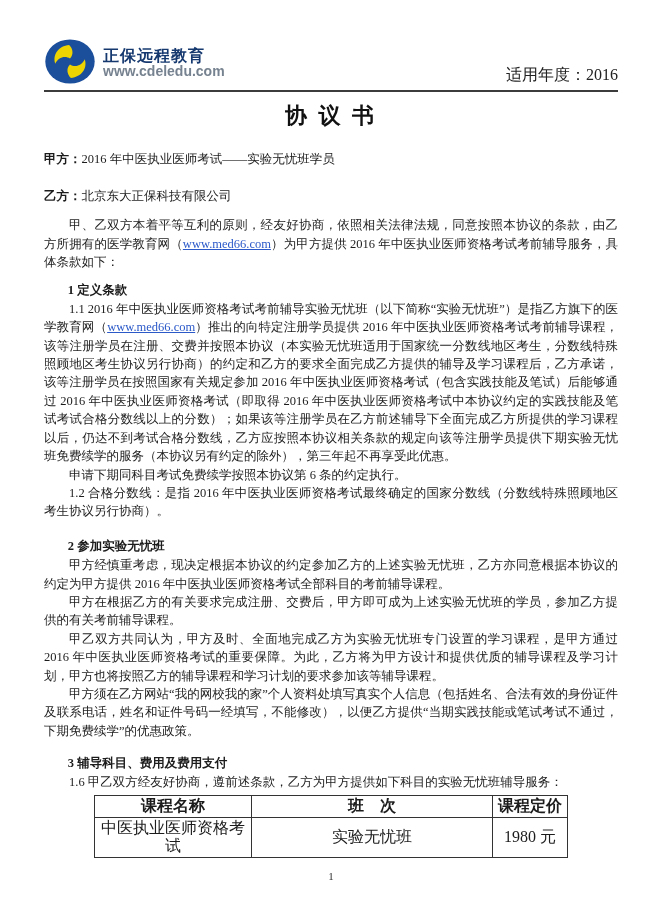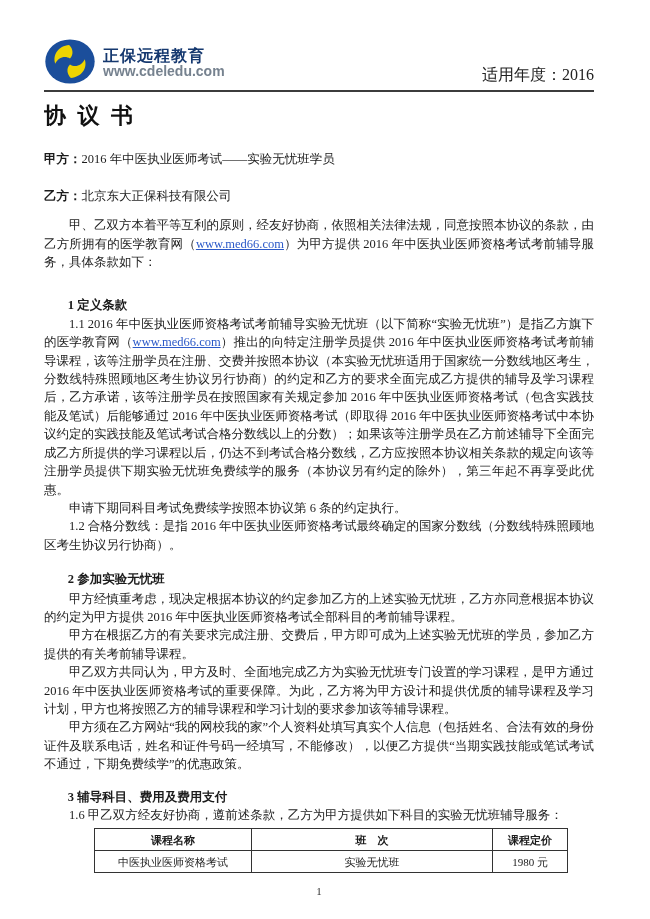--- a/index.html
+++ b/index.html
@@ -1,53 +1,53 @@
 <!DOCTYPE html>
 <html><head>
 <meta charset="utf-8">
 <style>
   html,body { margin:0; padding:0; background:#ffffff; }
   .page {
     position:relative;
     width:650px; height:919px;
     box-sizing:border-box;
-    padding:38px 56px 0 44px;
+    padding:38px 32px 0 44px;
     background:#ffffff;
     font-family:"Liberation Serif","DejaVu Serif",serif;
     font-size:12.5px;
     line-height:18.4px;
     color:#1c1c1c;
     overflow:hidden;
   }
   
   .hdr { display:flex; justify-content:space-between; align-items:flex-end; }
   .brand { display:flex; align-items:center; gap:7px; }
   .logo-svg { width:52px; height:47px; display:block; }
   .brand-text { display:flex; flex-direction:column; font-family:"Liberation Sans","DejaVu Sans",sans-serif; }
   .brand-name { color:#15386f; font-weight:bold; font-size:16px; line-height:19px; letter-spacing:1px; }
   .brand-url  { color:#76828f; font-weight:bold; font-size:14px; line-height:13px; }
   .year-note  { font-size:16px; color:#222; padding-bottom:1px; font-family:"Liberation Serif","DejaVu Serif",serif; }
   .hdr-rule { border:none; border-top:2px solid #3c3c3c; margin:5px 0 0 0; }
   
-  .doc-title { font-size:22px; font-weight:bold; letter-spacing:3px; margin:15px 0 0 0; color:#111; }
+  .doc-title { text-align:center; font-size:22px; font-weight:bold; letter-spacing:3px; margin:15px 0 0 0; color:#111; }
   
   .party { margin:0; }
   .party-a { margin-top:25px; }
   .party-b { margin-top:18px; }
   .b { font-weight:bold; }
   .para { margin:0; text-align:justify; text-indent:2em; }
   .intro { margin-top:11px; }
   .heading { margin:0; font-weight:bold; text-indent:1.9em; text-align:left; }
-  .h1-sp { margin-top:25px; }
+  .h1-sp { margin-top:10px; }
   .h2-sp { margin-top:16px; margin-bottom:1px; }
   .h3-sp { margin-top:14px;font-family:Liberation Serif, serif; }
   .doclink { color:#2b59c8; text-decoration:underline; cursor:pointer; }
   
   .fee-table { border-collapse:collapse; margin:4px 0 3px 50px; width:458px; table-layout:fixed; }
-  .fee-table td { border:1px solid #333; text-align:center; padding:1px 2px; height:19px; font-size:11px; }
+  .fee-table td { border:1px solid #333; text-align:center; padding:1px 2px; height:19px; font-size:16px; }
   .fee-table .c1 { width:152px; }
   .fee-table .c2 { width:236px; }
   .fee-table .c3 { width:70px; }
   .fee-table .th { font-weight:bold; }
   .fee-table .bold-cell { font-weight:normal; }
   
   .pageno { text-align:center; margin-top:9px; font-size:11px; color:#333; }
 </style>
 </head>
 <body>

